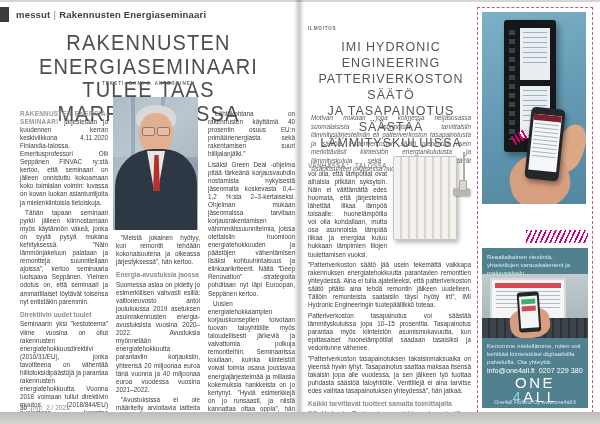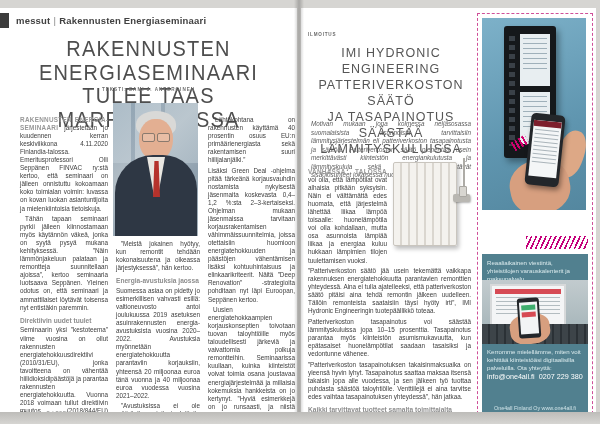--- a/index.html
+++ b/index.html
@@ -1,17 +1,17 @@
 <!DOCTYPE html>
 <html><head>
 <meta charset="utf-8">
 <style>
   html,body{margin:0;padding:0;background:#b9b8b5;font-family:"Liberation Sans",sans-serif;}
   #stage{position:relative;width:600px;height:424px;background:#d6d5d2;overflow:hidden;}
-  .page{position:absolute;top:8px;background:#ffffff;height:414px;}
+  .page{position:absolute;top:2px;background:#ffffff;height:414px;padding-left:44px;}
   #page-left{left:0;width:297px;}
   #page-right{left:301px;width:295px;}
   #gutter{position:absolute;left:294px;top:0;width:10px;height:414px;
     background:linear-gradient(90deg,rgba(0,0,0,0) 0%,rgba(0,0,0,.22) 50%,rgba(0,0,0,0) 100%);}
   #bottom-shadow{position:absolute;left:0;top:412px;width:600px;height:12px;
     background:linear-gradient(180deg,#bdbcb9,#d6d5d2);}
   
   .black-tab{position:absolute;left:0;top:5px;width:9px;height:15px;background:#3c3c3c;}
   .kicker{position:absolute;left:16px;top:7px;font-size:9.5px;font-weight:bold;color:#414141;letter-spacing:.2px;}
   .kicker .divider{color:#8a8a8a;font-weight:normal;padding:0 3px;}
@@ -262,20 +262,24 @@
               <div class="tps">
                 <div class="g"></div>
                 <div class="r"></div>
               </div>
             </div>
         </div>
         <div class="tb-contact">Kerromme mielellämme, miten voit kehittää kiinteistöäsi digitaalisilla palveluilla. Ota yhteyttä:</div>
         <div class="tb-contactline">
           <span>info@one4all.fi</span>&nbsp;&nbsp;<span>0207 229 380</span>
         </div>
+        <div class="tb-logo">
+          <div class="l1">ONE</div>
+          <div class="l2"><span class="num">4</span><span>ALL</span></div>
+        </div>
         <div class="tb-footer">One4all Finland Oy   www.one4all.fi</div>
       </div>
     </div>
   </div>
 
   <div id="gutter"></div>
   <div id="bottom-shadow"></div>
 </div>
 
 </body></html>

